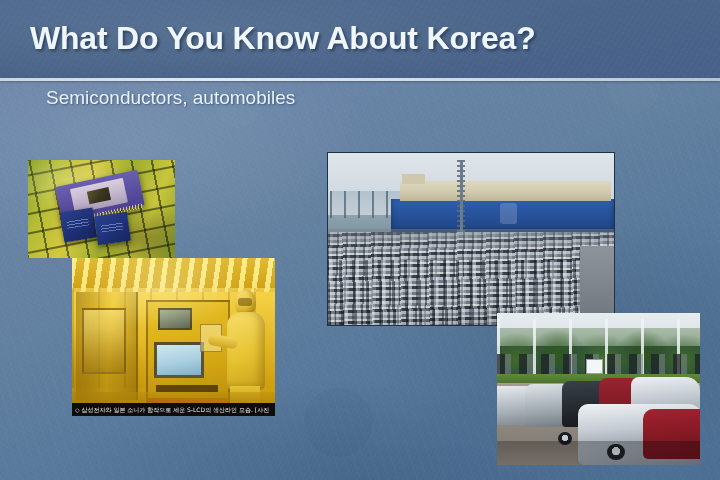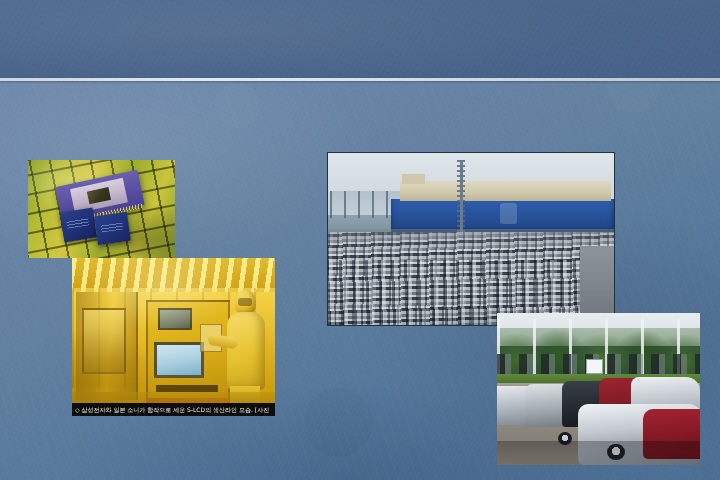--- a/index.html
+++ b/index.html
@@ -534,23 +534,25 @@
 <div class="slide">
 
   <div class="slide-bg"></div>
   <div class="slide-tex"></div>
   <div class="slide-tex2"></div>
 
   <div class="header-band">
     <div class="hb-tex"></div>
   </div>
 
+  <div class="slide-title">What Do You Know About Korea?</div>
 
   <div class="divider"></div>
 
+  <div class="subtitle">Semiconductors, automobiles</div>
 
   <div class="photo" id="photo-wafer">
     <div class="wafer-grid"></div>
     <div class="wafer-cells"></div>
     <div class="wafer-sheen"></div>
     <div class="chip-main">
       <div class="chip-lid">
         <div class="chip-die"></div>
       </div>
       <div class="chip-pins"></div>

